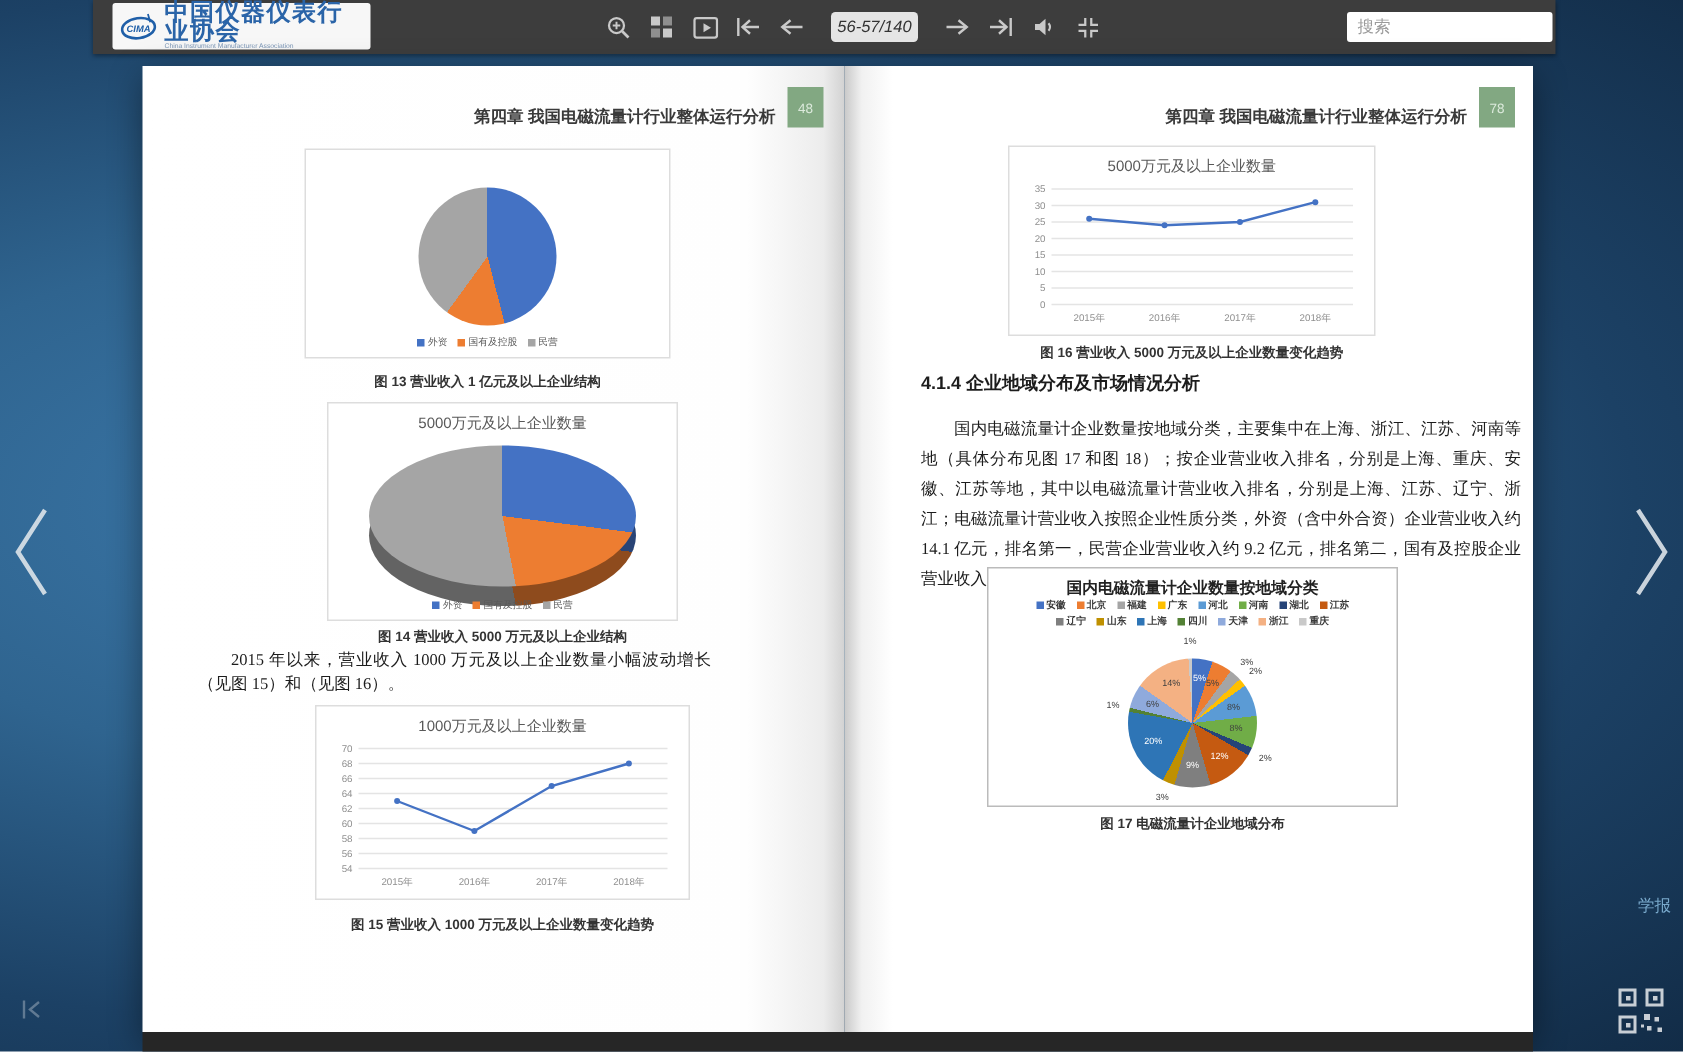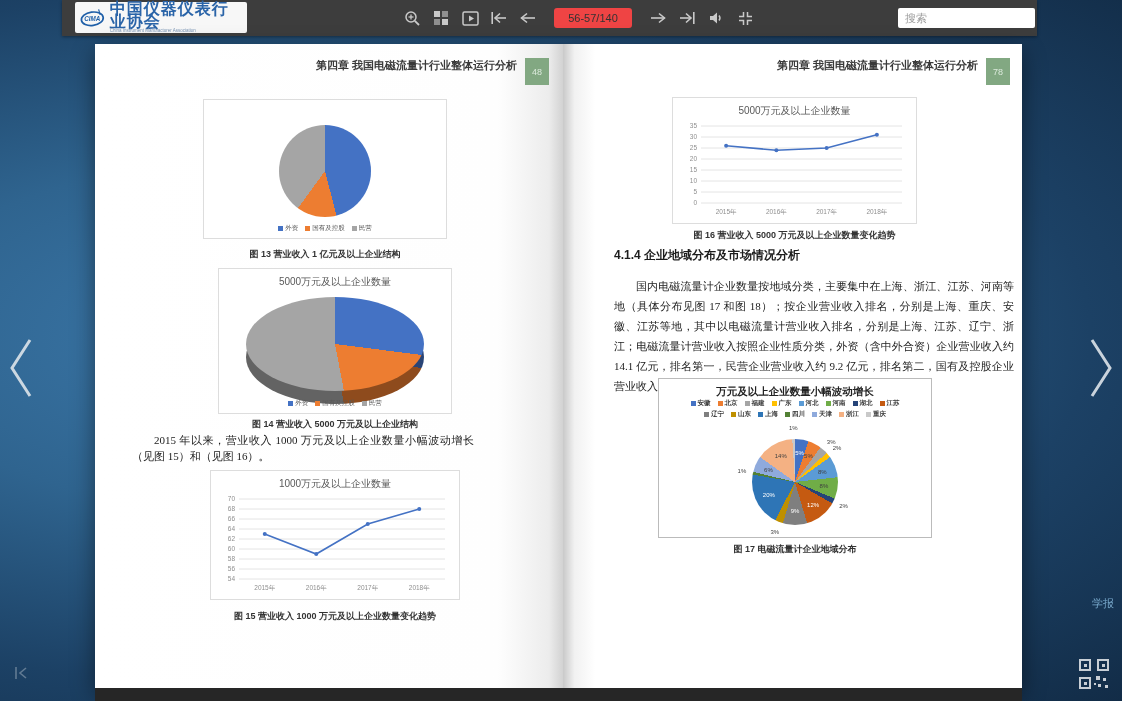--- a/index.html
+++ b/index.html
@@ -9,38 +9,38 @@
   
   .toolbar{position:absolute;left:62px;top:0;width:975px;height:36px;background:#3d3d3d;
     box-shadow:0 1px 3px rgba(0,0,0,.4);}
   .logo{position:absolute;left:13px;top:2px;width:172px;height:31px;background:#f7f7f7;
     border-radius:2px;display:flex;align-items:center;padding:0 4px;box-sizing:border-box;gap:4px;}
   .logo-cn{font-size:16px;font-weight:bold;color:#2a64a8;letter-spacing:1px;line-height:13px;}
   .logo-en{font-size:4.5px;color:#7a95b5;line-height:6px;}
   .controls{position:absolute;left:340px;top:0;height:36px;display:flex;align-items:center;gap:9px;}
   .tbtn{width:20px;height:20px;display:flex;align-items:center;justify-content:center;cursor:pointer;}
   .tbtn svg{display:block;}
-  .page-indicator{width:78px;height:20px;background:#ef4444;border-radius:3px;margin:0 7px;
-    font-size:11px;color:#333;display:flex;align-items:center;justify-content:center;}
+  .page-indicator{width:58px;height:20px;background:#e5e5e5;border-radius:3px;margin:0 7px;
+    font-size:11px;color:#333;display:flex;align-items:center;justify-content:center;font-style:italic;}
   .search{position:absolute;right:2px;top:8px;width:137px;height:20px;background:#fff;border-radius:2px;
     display:flex;align-items:center;padding:0 5px;box-sizing:border-box;}
   .search input{border:none;outline:none;flex:1;font-size:11px;color:#333;background:transparent;
     font-family:"Liberation Sans",sans-serif;}
   .search input::placeholder{color:#9a9a9a;}
   
   .book{position:absolute;left:95px;top:44px;width:927px;height:644px;
     box-shadow:0 8px 22px rgba(0,0,0,.45);}
   .page{position:absolute;top:0;height:644px;}
   .page-left{left:0;width:468px;
     background:linear-gradient(to right,#ffffff 0%,#fefefe 86%,#ececec 97%,#d2d2d2 100%);}
   .page-right{left:468px;width:459px;
     background:linear-gradient(to right,#c9c9c9 0%,#f1f1f1 2.5%,#ffffff 7%,#ffffff 100%);}
   .book-base{position:absolute;left:95px;top:688px;width:927px;height:13px;background:#262626;}
   
-  .pg-header{position:absolute;top:14px;display:flex;align-items:flex-start;gap:8px;}
+  .pg-header{position:absolute;top:14px;display:flex;align-items:flex-end;gap:8px;}
   .pg-header .ttl{font-size:11px;font-weight:bold;color:#3a3a3a;}
   .badge{min-width:24px;height:27px;background:#82a882;color:#dceadc;font-size:9px;
     display:flex;align-items:center;justify-content:center;}
   
   .chart-box{position:absolute;background:#fff;border:1px solid #ddd;box-sizing:border-box;}
   .chart-title{text-align:center;font-size:10px;color:#595959;margin-top:6px;}
   .chart-title.big{font-weight:bold;color:#222;font-size:10.5px;}
   .pie-wrap{position:absolute;left:0;right:0;overflow:visible;}
   .pie{position:absolute;left:50%;top:50%;transform:translate(-50%,-50%);border-radius:50%;}
   .pie3d-side{position:absolute;left:50%;top:50%;transform:translate(-50%,-50%) translateY(13px);border-radius:50%;}
@@ -290,21 +290,21 @@
               <text x="199.875" y="94" text-anchor="middle" font-size="6.5" fill="#8f8f8f">2018年</text>
             </svg></div>
       </div>
       <div class="caption" style="left:109px;top:185px;width:245px;">图 16 营业收入 5000 万元及以上企业数量变化趋势</div>
 
       <div class="sec-heading" style="left:51px;top:203px;">4.1.4 企业地域分布及市场情况分析</div>
 
       <div class="body-text" style="left:51px;top:232px;width:400px;line-height:20px;">国内电磁流量计企业数量按地域分类，主要集中在上海、浙江、江苏、河南等地（具体分布见图 17 和图 18）；按企业营业收入排名，分别是上海、重庆、安徽、江苏等地，其中以电磁流量计营业收入排名，分别是上海、江苏、辽宁、浙江；电磁流量计营业收入按照企业性质分类，外资（含中外合资）企业营业收入约 14.1 亿元，排名第一，民营企业营业收入约 9.2 亿元，排名第二，国有及控股企业营业收入约 2.8 亿元。</div>
 
       <div class="chart-box" style="left:95px;top:334px;width:274px;height:160px;border-color:#bbb;">
-        <div class="chart-title big">万元及以上企业数量小幅波动增长</div>
+        <div class="chart-title big">国内电磁流量计企业数量按地域分类</div>
         <div class="legend" style="bottom:auto;top:20px;">
             <div class="legend-row">
               <span class="legend-item b">
                 <span class="legend-marker" style="background: rgb(68, 114, 196);"></span>
                 <span>安徽</span>
               </span>
               <span class="legend-item b">
                 <span class="legend-marker" style="background: rgb(237, 125, 49);"></span>
                 <span>北京</span>
               </span>

